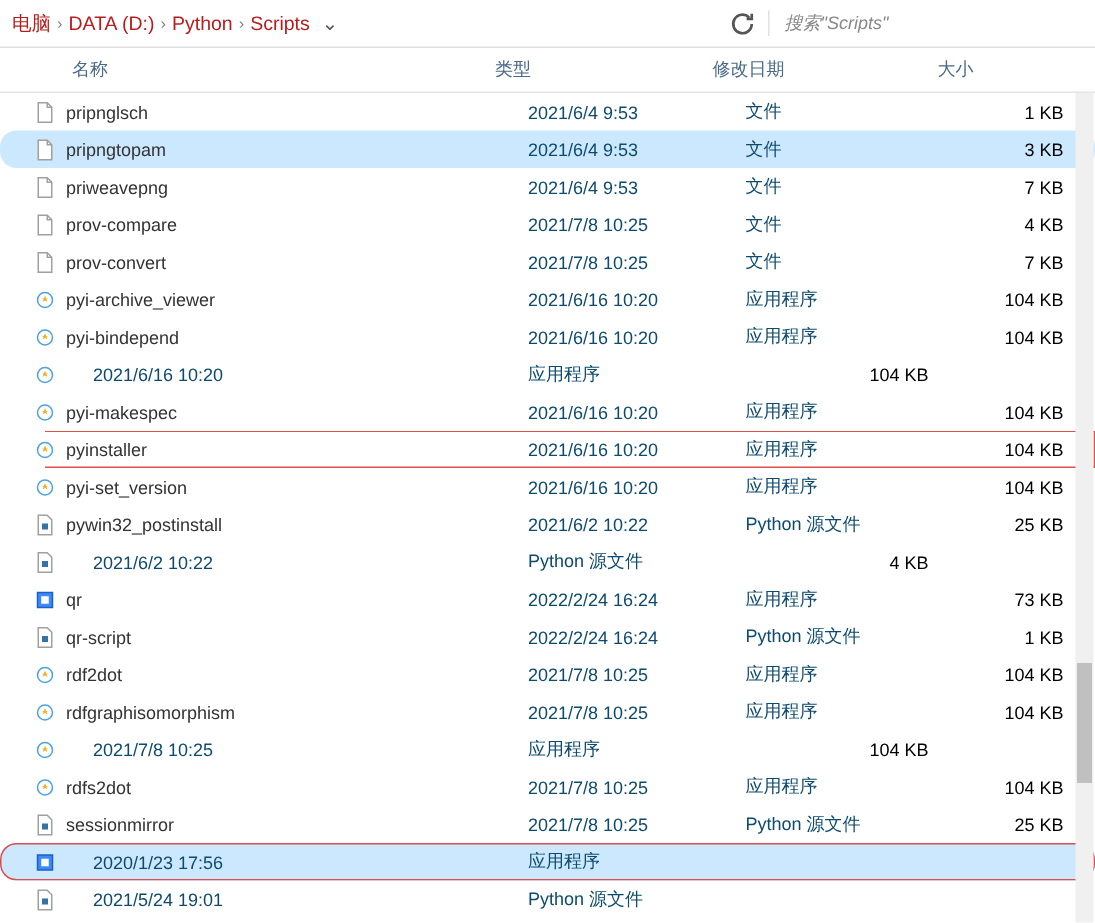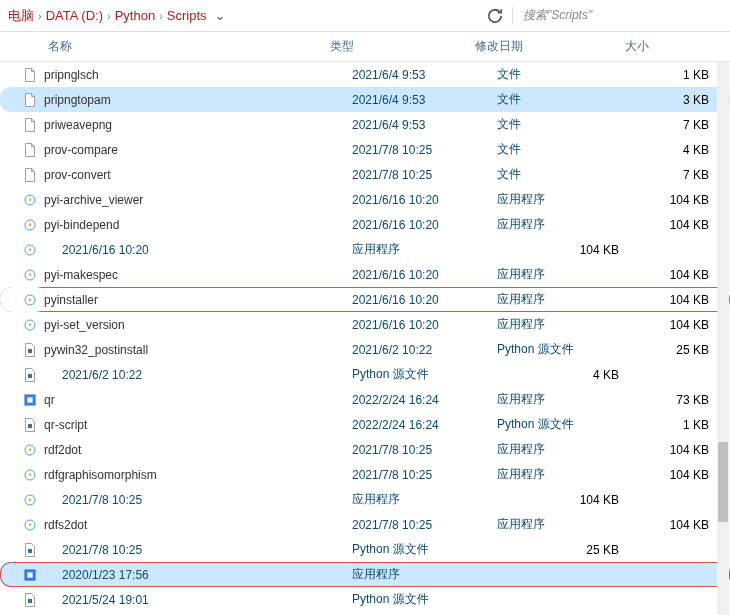--- a/index.html
+++ b/index.html
@@ -43,21 +43,21 @@
     .list { height: calc(615px - 32px - 30px); overflow: hidden; }
     .row {
       display: grid;
       grid-template-columns: 40px 290px 145px 150px 90px;
       align-items: center;
       height: 25px;
       cursor: pointer;
     }
     .row.selected { background: #cce8ff; border-radius: 11px; }
     
-    .row.hl-1 { box-shadow: inset 30px 0 0 0 #fff, 0 0 0 1px rgba(220,60,60,0.9) inset; border-radius: 12px; }
+    .row.hl-1 { box-shadow: inset 30px 0 0 0 #fff, 0 0 0 1px rgba(220,60,60,0.9) inset; }
     .row.hl-2 { box-shadow: 0 0 0 1px rgba(220,60,60,0.9) inset; }
     
     .ic {
       width: 16px; height: 16px; margin-left: 22px;
       display: flex; align-items: center; justify-content: center;
     }
     .ic svg { width: 16px; height: 16px; }
     .fname { padding-left: 4px; white-space: nowrap; overflow: hidden; text-overflow: ellipsis; }
     .fdate, .ftype { color: #0c4a6e; margin-left: 22px; }
     .fsize { text-align: right; padding-right: 6px; color: #000000; }
@@ -307,20 +307,21 @@
       <div class="fdate">2021/7/8 10:25</div>
       <div class="ftype">应用程序</div>
       <div class="fsize">104 KB</div>
     </div>
     <div class="row">
       <div class="ic">
         <svg>
           <use href="#i-py"></use>
         </svg>
       </div>
+      <div class="fname">sessionmirror</div>
       <div class="fdate">2021/7/8 10:25</div>
       <div class="ftype">Python 源文件</div>
       <div class="fsize">25 KB</div>
     </div>
     <div class="row selected hl-2">
       <div class="ic">
         <svg>
           <use href="#i-box"></use>
         </svg>
       </div>

